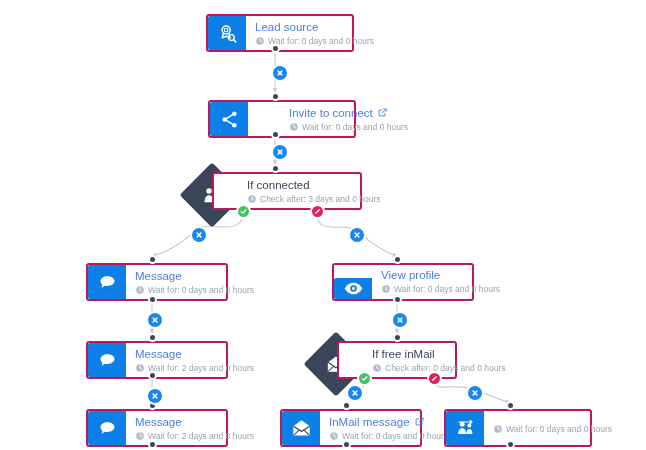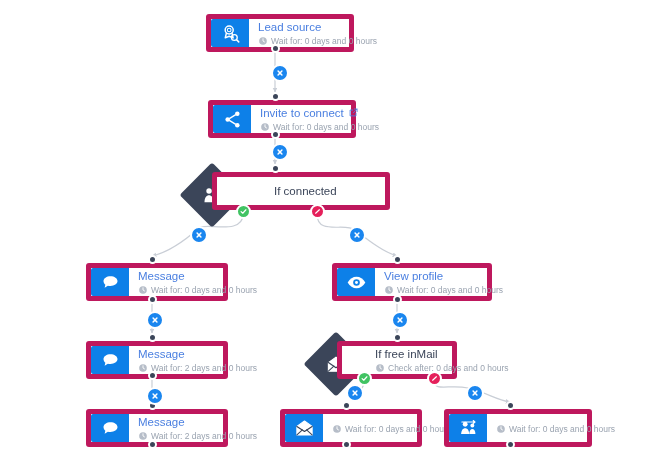--- a/index.html
+++ b/index.html
@@ -26,21 +26,21 @@
     height: 450px;
     pointer-events: none;
   }
 
   
   .node {
     position: absolute;
     display: flex;
     align-items: stretch;
     background: #ffffff;
-    border: 5px solid #be185d;
+    border: 2px solid #be185d;
     border-radius: 3px;
     box-sizing: border-box;
     height: 38px;
     box-shadow: 0 0 0 0 rgba(0,0,0,0);
   }
   .node .icon-box {
     width: 38px;
     min-width: 38px;
     background: #0d80e8;
     display: flex;
@@ -184,21 +184,21 @@
           </div>
           <div class="subtitle">
             <span class="clock"><svg width="10" height="10" viewBox="0 0 24 24" fill="none" stroke="#b6bdc8" stroke-width="1.7" stroke-linecap="round" stroke-linejoin="round">
                 <circle cx="12" cy="12" r="9.2" fill="#b6bdc8" stroke="none"></circle>
                 <path d="M12 6.6 L12 12 L15.6 14.2" stroke="#ffffff" stroke-width="2.2"></path>
               </svg></span>
             <span>Wait for: 0 days and 0 hours</span>
           </div>
         </div>
       </div>
-      <div class="node" style="left: 208px; top: 100px; width: 148px;">
+      <div class="node" style="left: 208px; top: 100px; width: 148px; gap: 32px;">
         <div class="icon-box" style="background: rgb(13, 128, 232);">
           <svg width="21" height="21" viewBox="0 0 24 24" fill="none" stroke="#ffffff" stroke-width="1.7" stroke-linecap="round" stroke-linejoin="round">
             <circle cx="17.5" cy="5.5" r="2.6" fill="#ffffff" stroke="none"></circle>
             <circle cx="6.5" cy="12" r="2.6" fill="#ffffff" stroke="none"></circle>
             <circle cx="17.5" cy="18.5" r="2.6" fill="#ffffff" stroke="none"></circle>
             <path d="M8.8 10.8 L15.3 6.8 M8.8 13.2 L15.3 17.2" stroke-width="1.6"></path>
           </svg>
         </div>
         <div class="body">
           <div class="title">
@@ -218,26 +218,33 @@
           </div>
         </div>
       </div>
       <div class="diamond" style="left: 189px; top: 172px;">
         <span class="dinner"><svg width="21" height="21" viewBox="0 0 24 24" fill="none" stroke="#ffffff" stroke-width="1.7" stroke-linecap="round" stroke-linejoin="round">
             <circle cx="8.6" cy="6.6" r="3.1" fill="#ffffff" stroke="none"></circle>
             <path d="M3.4 19.6 C3.4 14.6 5.8 11.6 8.6 11.6 C11.4 11.6 13.8 14.6 13.8 19.6 Z" fill="#ffffff" stroke="none"></path>
             <path d="M14.8 8.6 L17.2 11 L21.4 5.6" stroke-width="2.1"></path>
           </svg></span>
       </div>
-      <div class="node dark-title" style="left: 212px; top: 172px; width: 178px; gap: 24px;">
+      <div class="node dark-title" style="left: 212px; top: 172px; width: 150px;">
         <div style="width: 24px; min-width: 24px;"></div>
         <div class="body">
           <div class="title">
             <span>If connected</span>
           </div>
+          <div class="subtitle">
+            <span class="clock"><svg width="10" height="10" viewBox="0 0 24 24" fill="none" stroke="#b6bdc8" stroke-width="1.7" stroke-linecap="round" stroke-linejoin="round">
+                <circle cx="12" cy="12" r="9.2" fill="#b6bdc8" stroke="none"></circle>
+                <path d="M12 6.6 L12 12 L15.6 14.2" stroke="#ffffff" stroke-width="2.2"></path>
+              </svg></span>
+            <span>Check after: 3 days and 0 hours</span>
+          </div>
         </div>
       </div>
       <div class="node" style="left: 86px; top: 263px; width: 142px;">
         <div class="icon-box" style="background: rgb(13, 128, 232);">
           <svg width="21" height="21" viewBox="0 0 24 24" fill="none" stroke="#ffffff" stroke-width="1.7" stroke-linecap="round" stroke-linejoin="round">
             <path d="M4 10.4 C4 7.2 7.6 4.8 12 4.8 C16.4 4.8 20 7.2 20 10.4 C20 13.6 16.4 16 12 16 C10.9 16 9.9 15.9 9 15.7 L5.3 18 L6.1 14.6 C4.8 13.5 4 12 4 10.4 Z" fill="#ffffff" stroke="none"></path>
           </svg>
         </div>
         <div class="body">
           <div class="title">
@@ -245,21 +252,21 @@
           </div>
           <div class="subtitle">
             <span class="clock"><svg width="10" height="10" viewBox="0 0 24 24" fill="none" stroke="#b6bdc8" stroke-width="1.7" stroke-linecap="round" stroke-linejoin="round">
                 <circle cx="12" cy="12" r="9.2" fill="#b6bdc8" stroke="none"></circle>
                 <path d="M12 6.6 L12 12 L15.6 14.2" stroke="#ffffff" stroke-width="2.2"></path>
               </svg></span>
             <span>Wait for: 0 days and 0 hours</span>
           </div>
         </div>
       </div>
-      <div class="node" style="left: 332px; top: 263px; width: 160px;">
+      <div class="node" style="left: 332px; top: 263px; width: 142px; align-items: flex-end;">
         <div class="icon-box" style="background: rgb(13, 128, 232);">
           <svg width="21" height="21" viewBox="0 0 24 24" fill="none" stroke="#ffffff" stroke-width="1.7" stroke-linecap="round" stroke-linejoin="round">
             <path d="M1.9 12 C4.4 7.6 8 5.4 12 5.4 C16 5.4 19.6 7.6 22.1 12 C19.6 16.4 16 18.6 12 18.6 C8 18.6 4.4 16.4 1.9 12 Z" fill="#ffffff" stroke="none"></path>
             <circle cx="12" cy="12" r="3.8" fill="#0d80e8" stroke="none"></circle>
             <circle cx="12" cy="12" r="1.7" fill="#ffffff" stroke="none"></circle>
           </svg>
         </div>
         <div class="body">
           <div class="title">
             <span>View profile</span>
@@ -335,20 +342,28 @@
       </div>
       <div class="node" style="left: 280px; top: 409px; width: 142px;">
         <div class="icon-box" style="background: rgb(13, 128, 232);">
           <svg width="21" height="21" viewBox="0 0 24 24" fill="none" stroke="#ffffff" stroke-width="1.7" stroke-linecap="round" stroke-linejoin="round">
             <path d="M3.3 9.6 L12 3.4 L20.7 9.6 L20.7 19.4 L3.3 19.4 Z" fill="#ffffff" stroke="#ffffff" stroke-width="1.3"></path>
             <path d="M3.3 9.6 L12 15.4 L20.7 9.6" fill="none" stroke="#3b4559" stroke-width="1.4"></path>
             <path d="M3.3 19.4 L9.6 13.6 M20.7 19.4 L14.4 13.6" fill="none" stroke="#3b4559" stroke-width="1.2"></path>
           </svg>
         </div>
         <div class="body">
+          <div class="title">
+            <span>InMail message</span>
+            <span class="ext-link"><svg width="11" height="11" viewBox="0 0 24 24" fill="none" stroke="#4a7fe0" stroke-width="1.7" stroke-linecap="round" stroke-linejoin="round">
+                <path d="M14 4.4 L19.8 4.4 L19.8 10.2" stroke-width="1.9"></path>
+                <path d="M19.8 4.4 L11.6 12.6" stroke-width="1.9"></path>
+                <path d="M17.4 13.6 L17.4 19.4 L4.6 19.4 L4.6 6.6 L10.4 6.6" stroke-width="1.9"></path>
+              </svg></span>
+          </div>
           <div class="subtitle">
             <span class="clock"><svg width="10" height="10" viewBox="0 0 24 24" fill="none" stroke="#b6bdc8" stroke-width="1.7" stroke-linecap="round" stroke-linejoin="round">
                 <circle cx="12" cy="12" r="9.2" fill="#b6bdc8" stroke="none"></circle>
                 <path d="M12 6.6 L12 12 L15.6 14.2" stroke="#ffffff" stroke-width="2.2"></path>
               </svg></span>
             <span>Wait for: 0 days and 0 hours</span>
           </div>
         </div>
       </div>
       <div class="node" style="left: 444px; top: 409px; width: 148px;">

